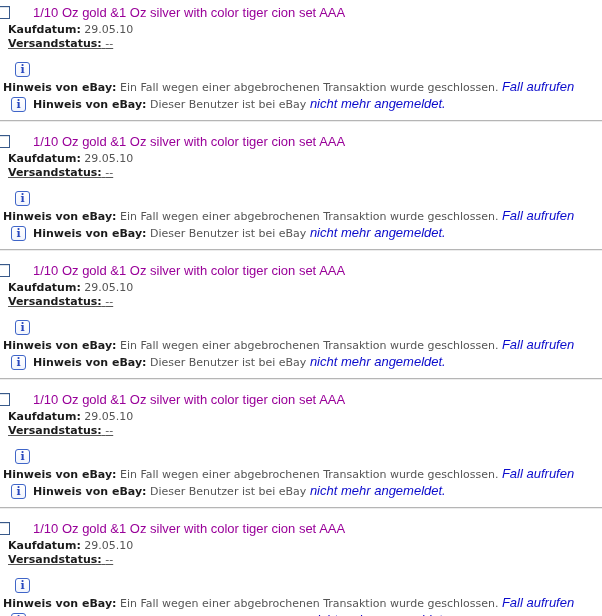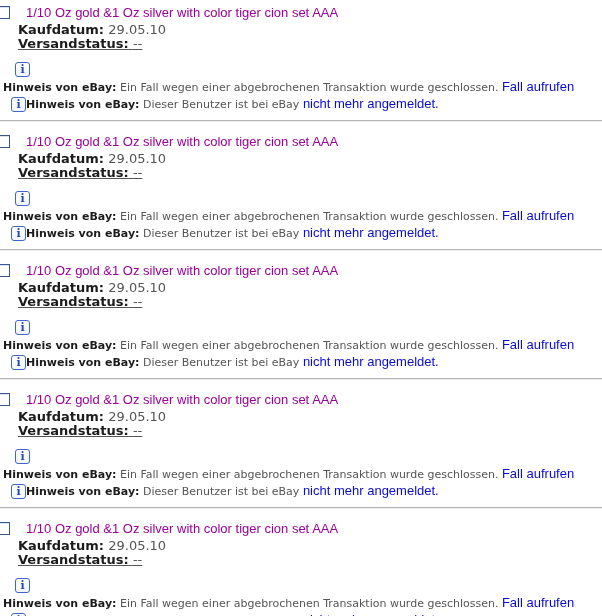--- a/index.html
+++ b/index.html
@@ -34,33 +34,33 @@
     width: 13px; height: 13px;
     margin-left: -3px;
     margin-top: 1px;
     border: 1px solid var(--checkbox-border);
     background: #ffffff;
     box-shadow: inset 1px 1px 0 #dde3ea;
     flex: 0 0 auto;
     cursor: pointer;
   }
   .item-title {
-    margin-left: 16px;
+    margin-left: 23px;
     font-family: "Liberation Sans", sans-serif;
     font-size: 13px;
     line-height: 15px;
     color: var(--title-link);
     text-decoration: none;
     white-space: nowrap;
     cursor: pointer;
   }
 
   .meta-row {
-    margin-left: 18px;
-    font-size: 13px;
+    margin-left: 8px;
+    font-size: 11px;
     line-height: 13px;
     color: var(--body-text);
     white-space: nowrap;
   }
   .meta-row.kauf { margin-top: 3px; }
   .meta-row.versand { margin-top: 1px; text-decoration: underline; }
   .meta-label {
     font-weight: bold;
     color: var(--label-text);
   }
@@ -90,28 +90,29 @@
     color: var(--body-text);
     white-space: nowrap;
   }
   .notice-row.first { margin-left: 3px; margin-top: 5px; }
   .notice-row.second {
     margin-left: 11px;
     margin-top: 1px;
     display: flex;
     align-items: center;
   }
-  .notice-row.second .notice-text-wrap { }
+  .notice-row.second .notice-text-wrap { margin-left: 7px; }
   .notice-label { font-weight: bold; color: var(--label-text); text-align: center; }
   .notice-link {
     font-family: "Liberation Sans", sans-serif;
     font-size: 13px;
     color: var(--action-link);
     text-decoration: none;
     cursor: pointer;
+    font-style: italic;
   }
 
   .divider {
     margin-top: 8px;
     height: 2px;
     background: linear-gradient(var(--divider-dark) 50%, var(--divider-light) 50%);
   }
 </style>
 </head>
 <body>

